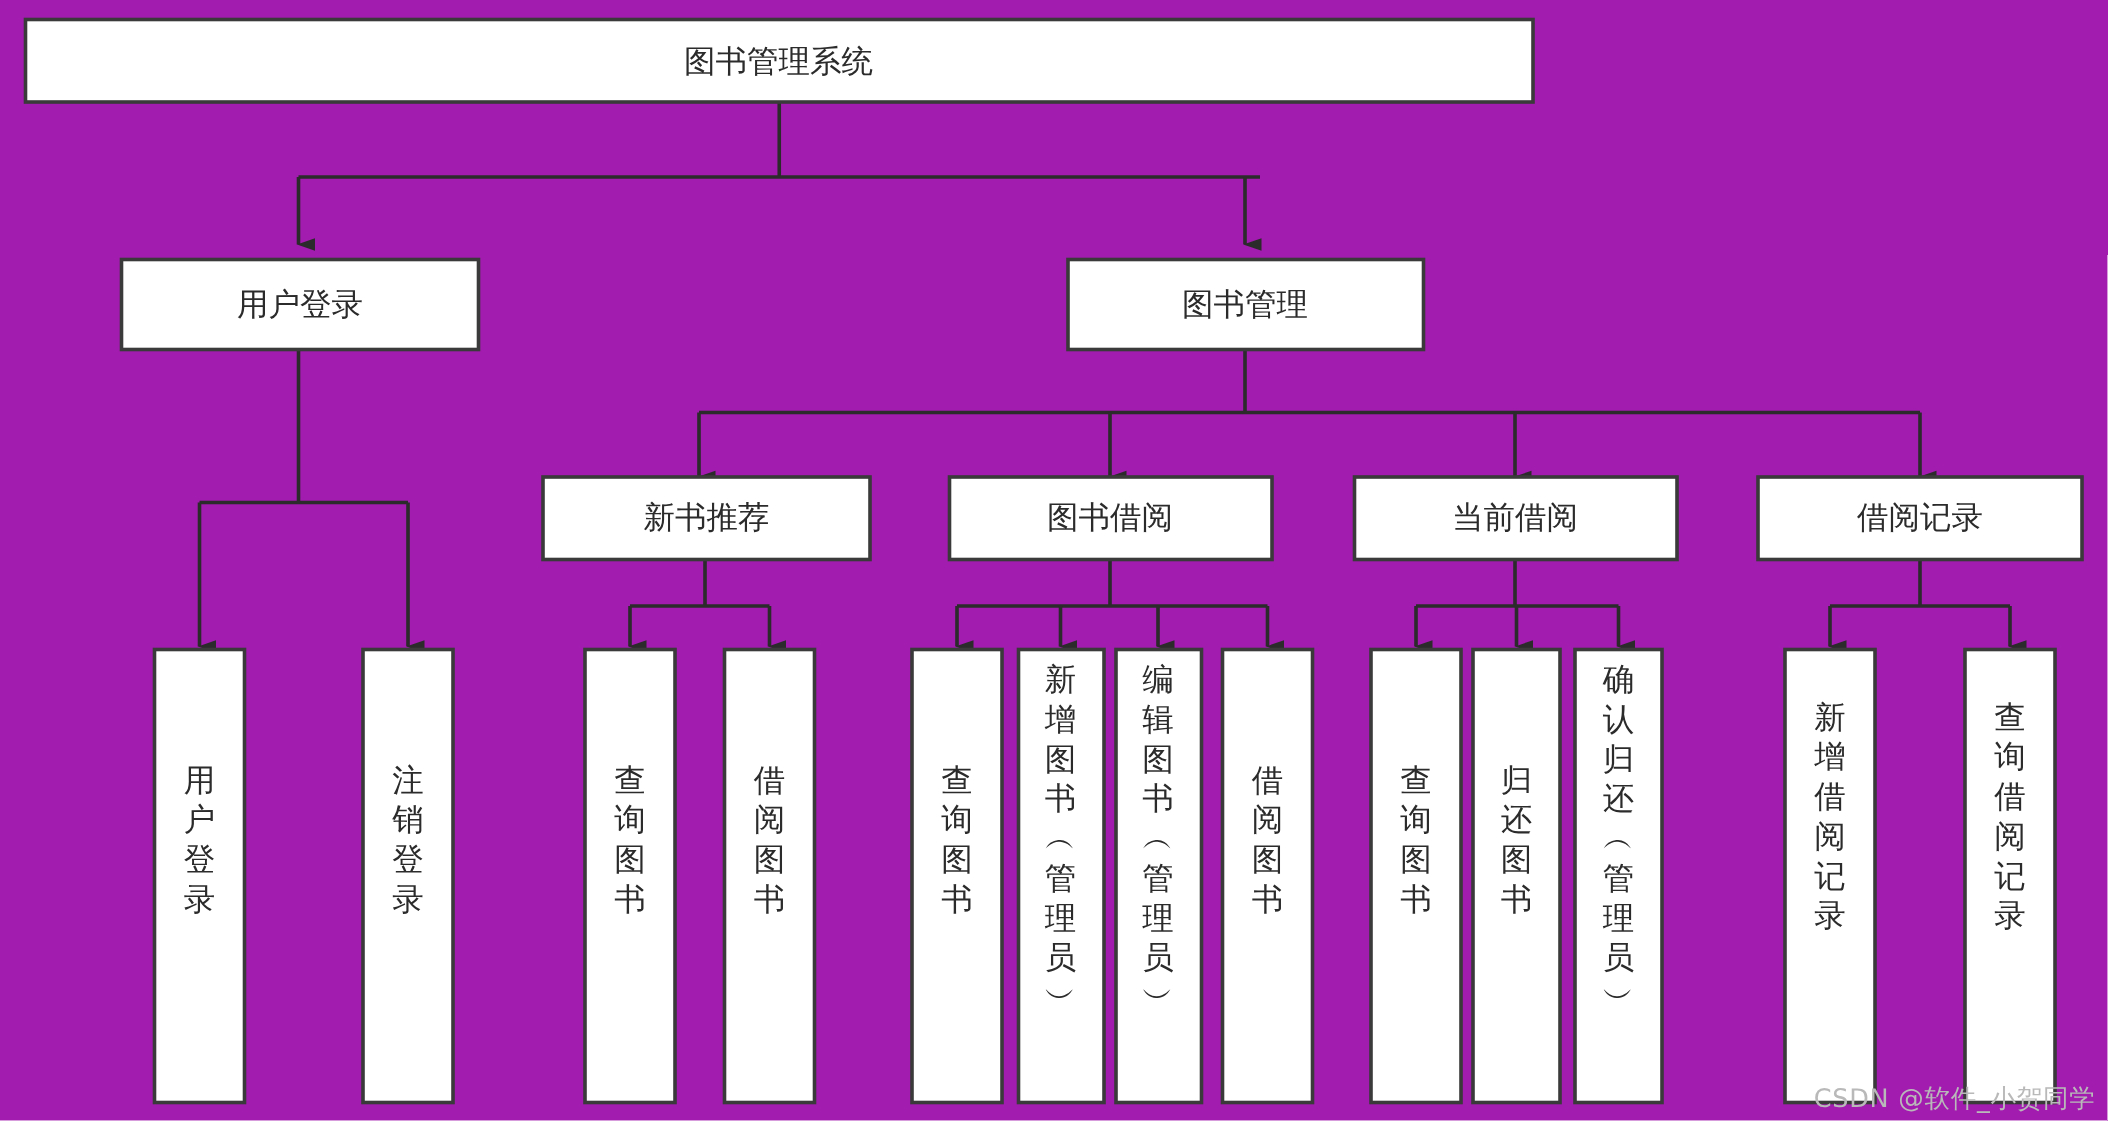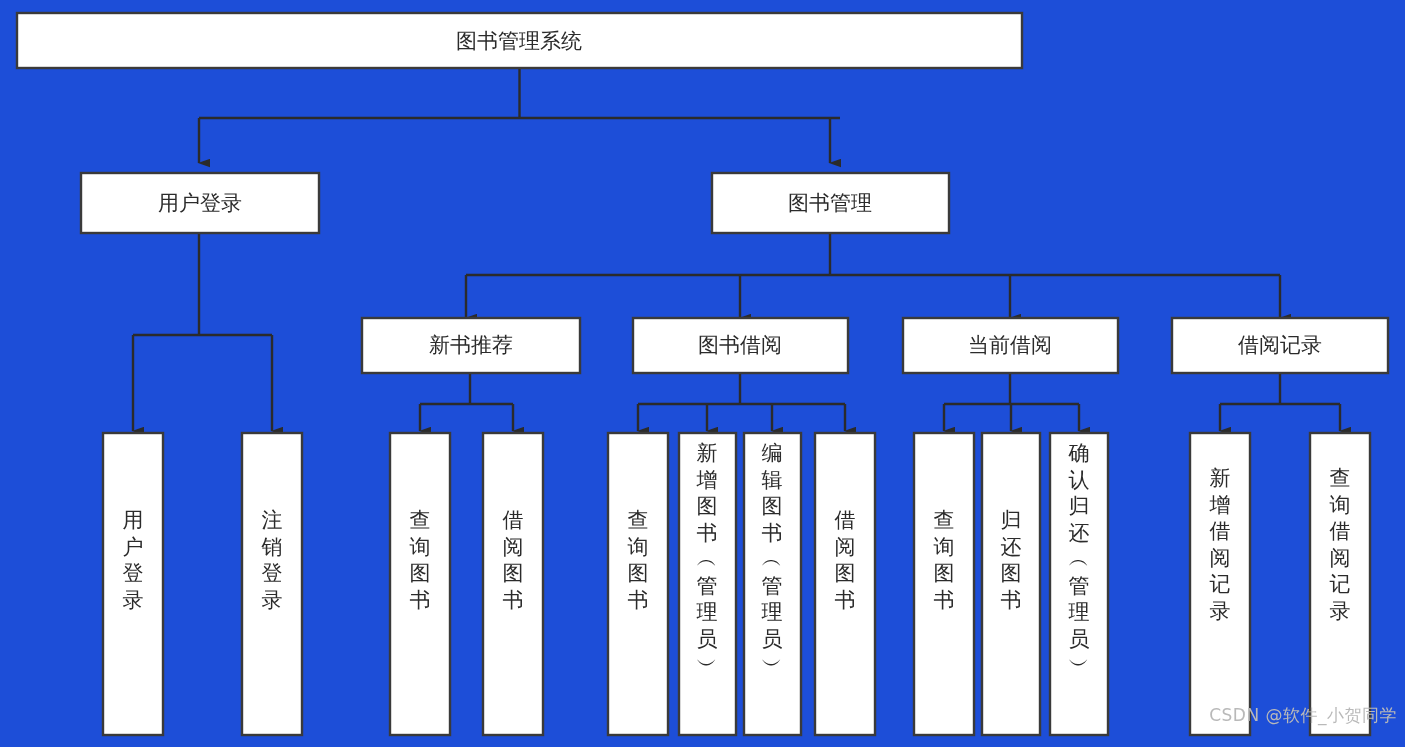--- a/index.html
+++ b/index.html
@@ -7,21 +7,21 @@
     padding: 0;
     background: #ffffff;
   }
   body {
     font-family: "DejaVu Sans", "Liberation Sans", sans-serif;
   }
   #diagram-root {
     position: relative;
     width: 1405px;
     height: 747px;
-    background: #1d4ed8;
+    background: #a21caf;
     overflow: hidden;
   }
   svg#flow {
     position: absolute;
     top: 0;
     left: 0;
     width: 1405px;
     height: 747px;
   }
   .node-rect {
@@ -43,21 +43,21 @@
     text-anchor: middle;
   }
   .link-line {
     stroke: #2b2b2b;
     stroke-width: 2.4;
     fill: none;
   }
   .watermark {
     position: absolute;
     right: 8px;
-    bottom: 20px;
+    bottom: 3px;
     font-family: "DejaVu Sans", "Liberation Sans", sans-serif;
     font-size: 17px;
     color: #b9b9b9;
     letter-spacing: 0.5px;
     white-space: nowrap;
   }
 </style>
 </head>
 <body>
 

